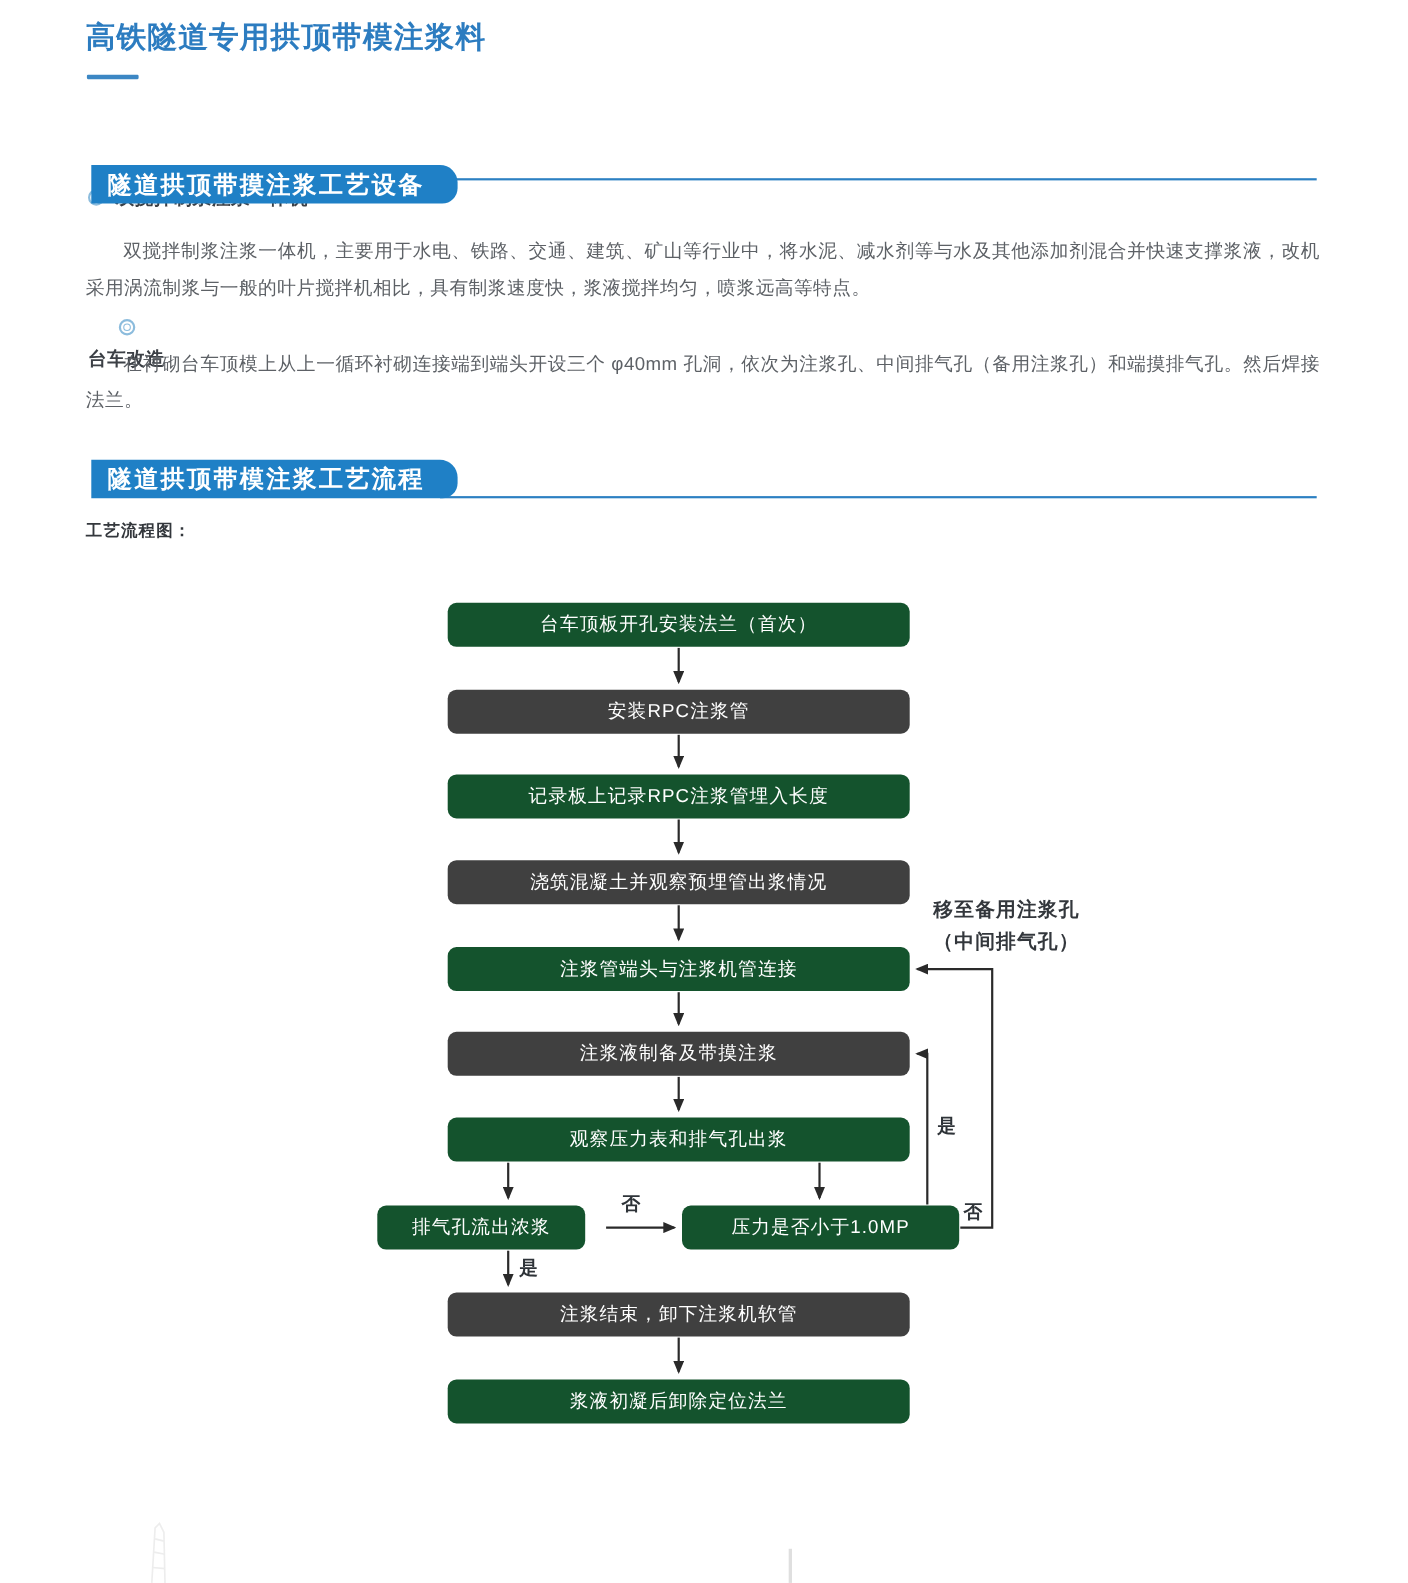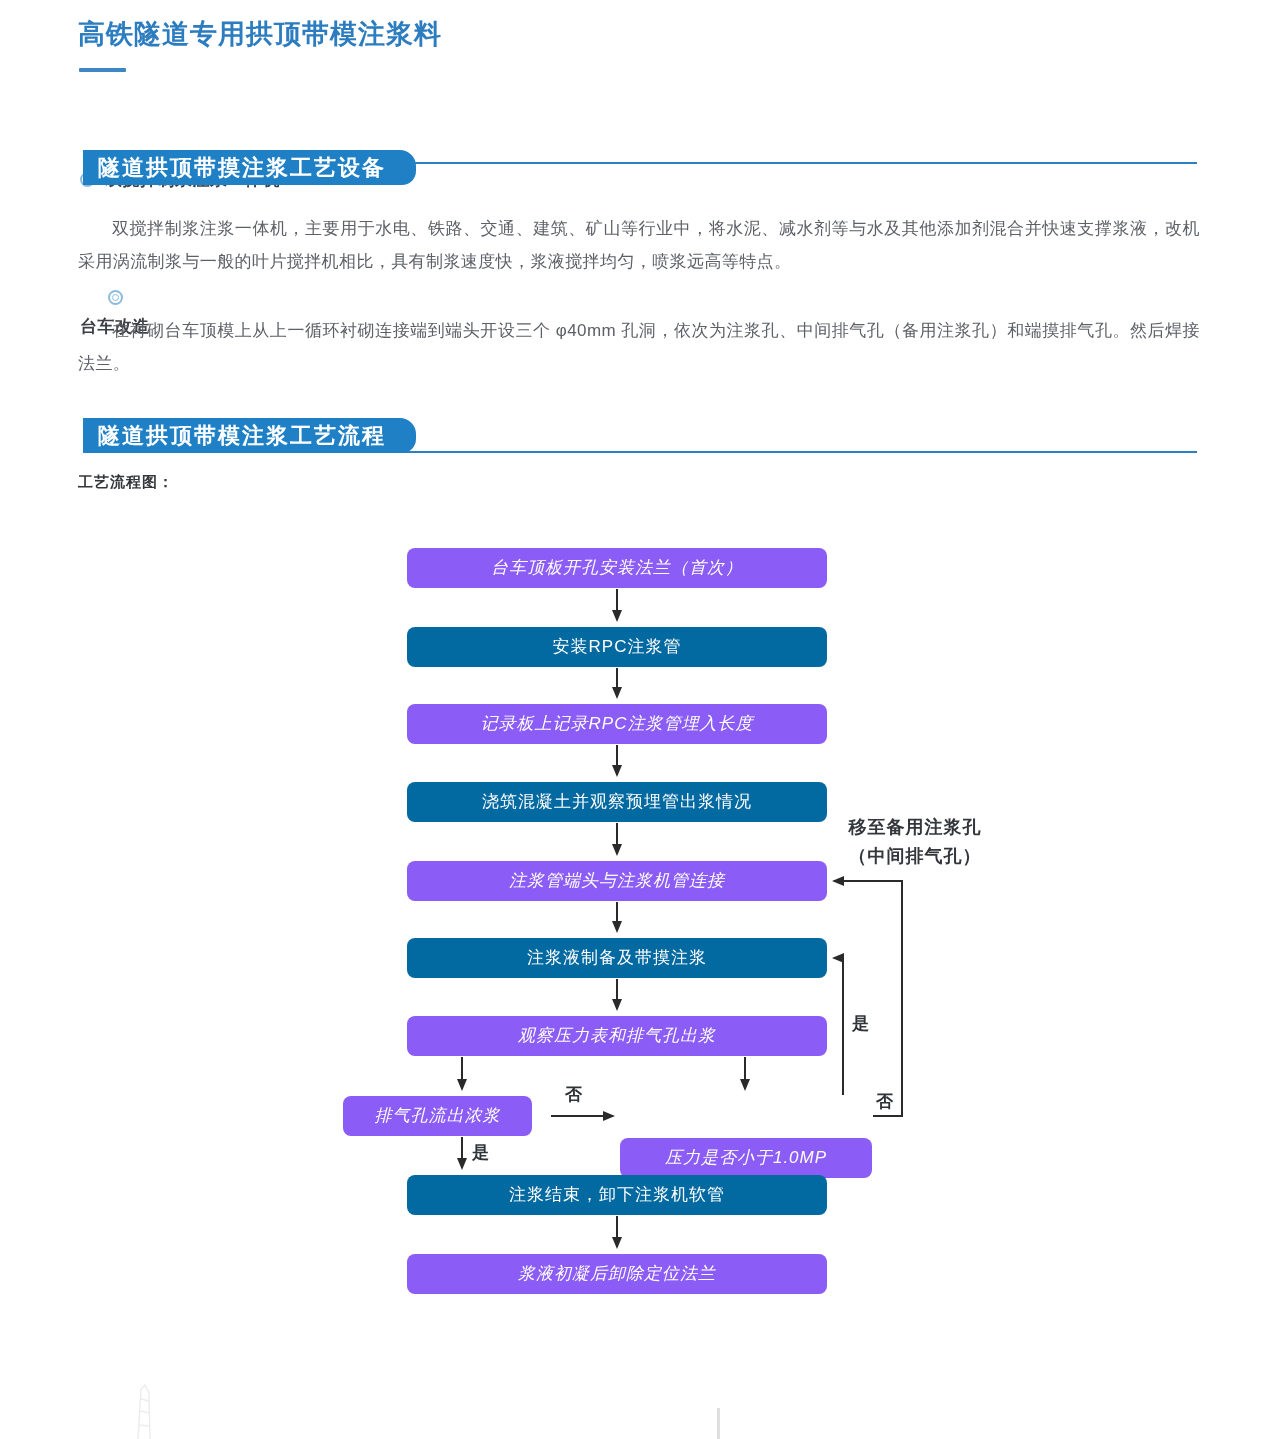--- a/index.html
+++ b/index.html
@@ -118,32 +118,32 @@
     position: absolute;
     height: 40px;
     line-height: 40px;
     border-radius: 8px;
     text-align: center;
     color: #ffffff;
     font-size: 17px;
     letter-spacing: 1px;
     white-space: nowrap;
   }
-  .node-blue { background: #8b5cf6; font-style: italic; }
-  .node-gray { background: #0369a1; }
+  .node-blue { background: #14532d; }
+  .node-gray { background: #404040; }
   .col-main { left: 407px; width: 420px; }
   .n0  { top: 548px; }
   .n1  { top: 627px; }
   .n2  { top: 704px; }
   .n3  { top: 782px; }
   .n4  { top: 861px; }
   .n5  { top: 938px; }
   .n6  { top: 1016px; }
   .n7  { left: 343px; width: 189px; top: 1096px; }
-  .n8  { left: 620px; width: 252px; top: 1096px; margin-top: 42px; }
+  .n8  { left: 620px; width: 252px; top: 1096px; }
   .n9  { top: 1175px; }
   .n10 { top: 1254px; }
 
   .arrows-svg {
     position: absolute;
     left: 0; top: 0;
     width: 1280px; height: 1439px;
     pointer-events: none;
   }
 

